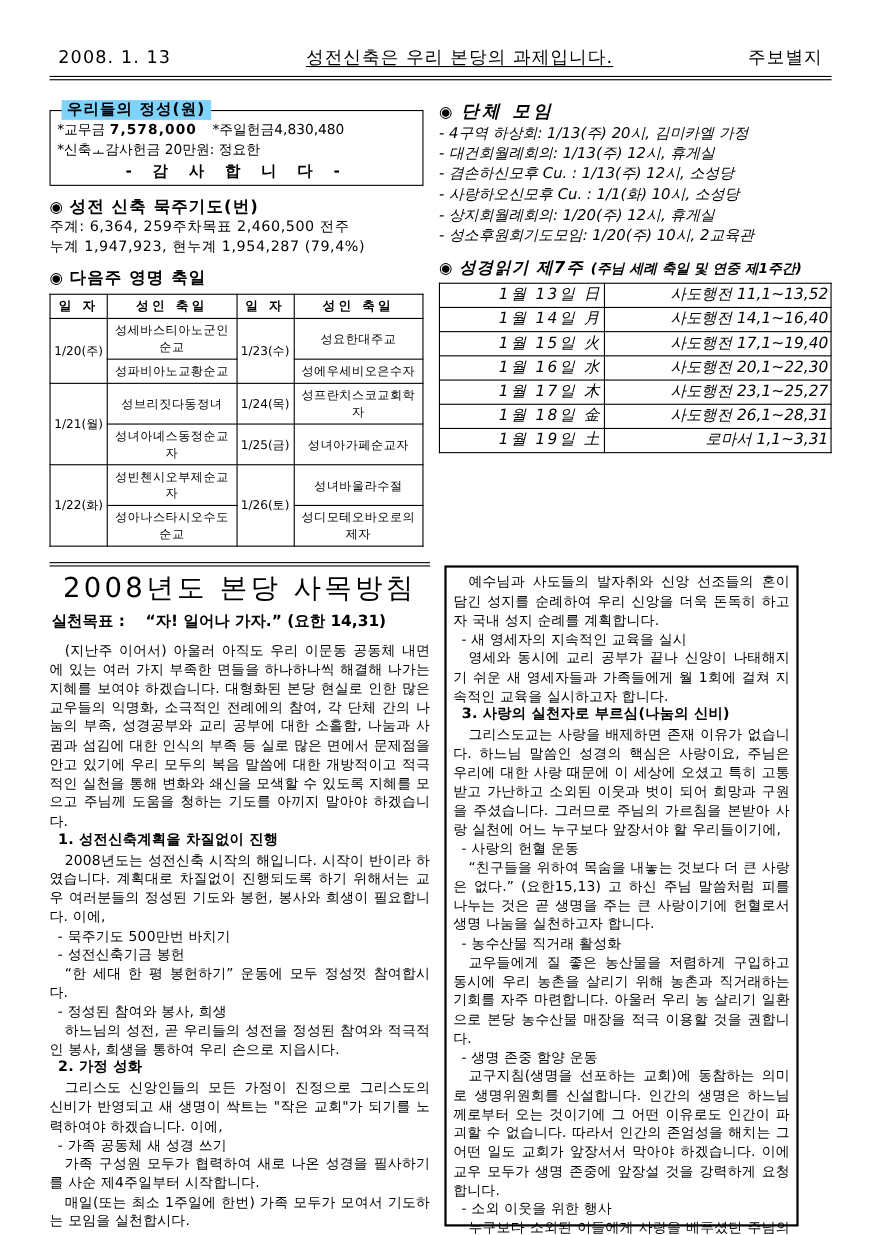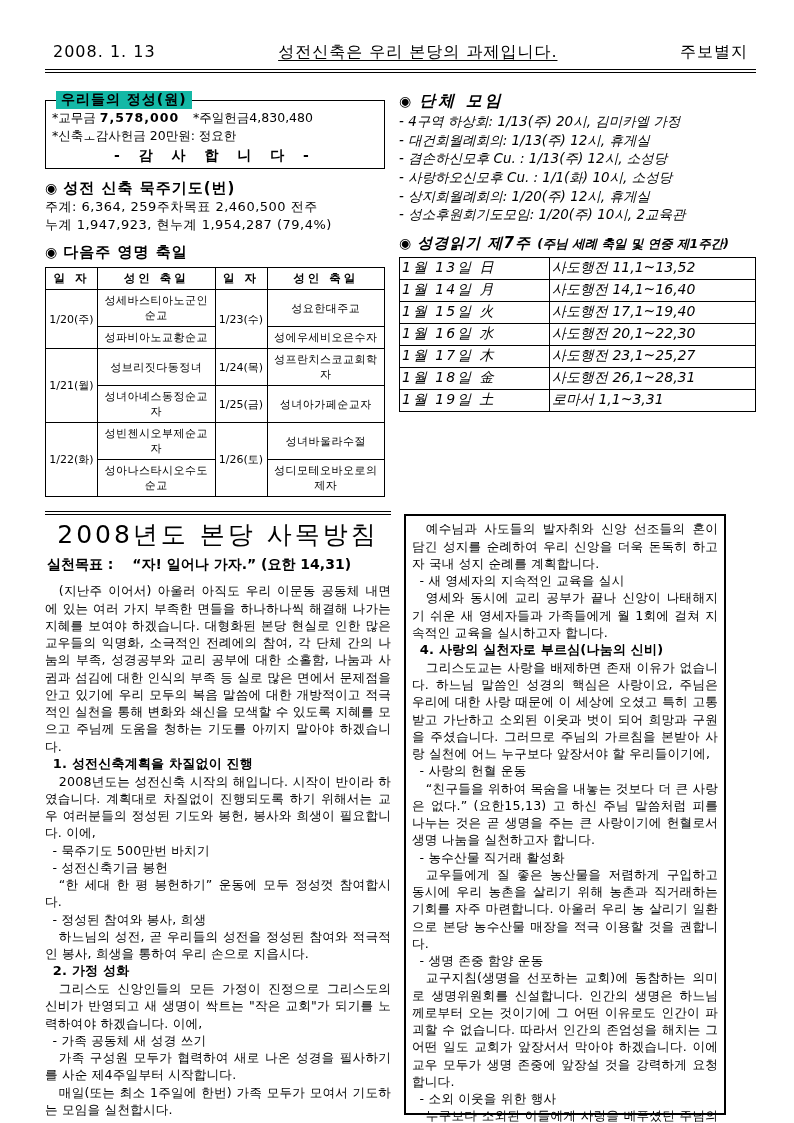--- a/index.html
+++ b/index.html
@@ -19,21 +19,21 @@
     border-bottom: 4px double #000;
   }
   .masthead .mid { text-decoration: underline; text-underline-offset: 3px; }
   
   .top-cols { display: flex; gap: 14px; margin-top: 18px; }
   .top-left { width: 340px; flex: none; }
   .top-right { flex: 1; font-style: italic; }
   
   .offer-box { border: 1px solid #000; position: relative; margin-top: 9px; padding: 8px 6px 3px 6px; }
   .offer-legend {
-    position: absolute; top: -10px; left: 10px; background: #14b8a6; padding: 0 5px;
+    position: absolute; top: -10px; left: 10px; background: #7dd3fc; padding: 0 5px;
     font-weight: bold; font-size: 14px; letter-spacing: 1px;
   }
   .offer-line { font-size: 12.5px; line-height: 1.45; white-space: nowrap; }
   .offer-line .val { font-weight: bold; letter-spacing: 1px; }
   .offer-thanks { text-align: center; font-weight: bold; font-size: 14px; letter-spacing: 7px; margin-top: 2px; }
   
   .sec-head { font-weight: bold; font-size: 15px; letter-spacing: 1px; margin-top: 10px; white-space: nowrap; }
   .sec-head .bullet { font-size: 14px; margin-right: 5px; }
   .stat-line { font-size: 13px; line-height: 1.35; letter-spacing: 0.5px; white-space: nowrap; }
   
@@ -43,21 +43,21 @@
   .feast-table th { font-weight: bold; letter-spacing: 3px; font-size: 11.5px; }
   .feast-table .c-date { width: 52px; }
   .feast-table td.date-cell { letter-spacing: 0; }
   .feast-table td.saint-cell { letter-spacing: 0.5px; }
   
   .meeting-item { font-size: 13.5px; line-height: 1.38; white-space: nowrap; }
   .top-right .sec-head:first-child { margin-top: 0; }
   
   .reading-head .note { font-size: 12.5px; letter-spacing: 0; }
   .reading-table { width: 100%; margin-top: 4px; font-size: 14px; }
-  .reading-table td { border: 1px solid #000; text-align: left; padding: 1.5px 2px; }
+  .reading-table td { border: 1px solid #000; text-align: right; padding: 1.5px 2px; }
   .reading-table .date-col { width: 150px; letter-spacing: 2px; }
   
   .bottom-cols { display: flex; gap: 13px; margin-top: 14px; }
   .bot-left { width: 346px; flex: none; }
   .bot-right {
     width: 322px; flex: none; align-self: stretch;
     border: 2px solid #000; padding: 4px 6px 4px 6px; margin-top: 3px; height: 601px;
   }
   .pastoral-title-wrap { border-top: 4px double #000; padding-top: 3px; }
   .pastoral-title { text-align: center; font-size: 25px; letter-spacing: 3px; white-space: nowrap; }
@@ -224,21 +224,21 @@
           <div class="para body">가족 구성원 모두가 협력하여 새로 나온 성경을 필사하기를 사순 제4주일부터 시작합니다.</div>
           <div class="para body">매일(또는 최소 1주일에 한번) 가족 모두가 모여서 기도하는 모임을 실천합시다.</div>
         </div>
 
     </div>
 
     <div class="bot-right">
         <div class="para body">예수님과 사도들의 발자취와 신앙 선조들의 혼이 담긴 성지를 순례하여 우리 신앙을 더욱 돈독히 하고자 국내 성지 순례를 계획합니다.</div>
         <div class="para dash">- 새 영세자의 지속적인 교육을 실시</div>
         <div class="para body">영세와 동시에 교리 공부가 끝나 신앙이 나태해지기 쉬운 새 영세자들과 가족들에게 월 1회에 걸쳐 지속적인 교육을 실시하고자 합니다.</div>
-        <div class="para heading">4. 사랑의 실천자로 부르심(나눔의 신비)</div>
+        <div class="para heading">3. 사랑의 실천자로 부르심(나눔의 신비)</div>
         <div class="para body">그리스도교는 사랑을 배제하면 존재 이유가 없습니다. 하느님 말씀인 성경의 핵심은 사랑이요, 주님은 우리에 대한 사랑 때문에 이 세상에 오셨고 특히 고통 받고 가난하고 소외된 이웃과 벗이 되어 희망과 구원을 주셨습니다. 그러므로 주님의 가르침을 본받아 사랑 실천에 어느 누구보다 앞장서야 할 우리들이기에,</div>
         <div class="para dash">- 사랑의 헌혈 운동</div>
         <div class="para body">“친구들을 위하여 목숨을 내놓는 것보다 더 큰 사랑은 없다.” (요한15,13) 고 하신 주님 말씀처럼 피를 나누는 것은 곧 생명을 주는 큰 사랑이기에 헌혈로서 생명 나눔을 실천하고자 합니다.</div>
         <div class="para dash">- 농수산물 직거래 활성화</div>
         <div class="para body">교우들에게 질 좋은 농산물을 저렴하게 구입하고 동시에 우리 농촌을 살리기 위해 농촌과 직거래하는 기회를 자주 마련합니다. 아울러 우리 농 살리기 일환으로 본당 농수산물 매장을 적극 이용할 것을 권합니다.</div>
         <div class="para dash">- 생명 존중 함양 운동</div>
         <div class="para body">교구지침(생명을 선포하는 교회)에 동참하는 의미로 생명위원회를 신설합니다. 인간의 생명은 하느님께로부터 오는 것이기에 그 어떤 이유로도 인간이 파괴할 수 없습니다. 따라서 인간의 존엄성을 해치는 그 어떤 일도 교회가 앞장서서 막아야 하겠습니다. 이에 교우 모두가 생명 존중에 앞장설 것을 강력하게 요청합니다.</div>
         <div class="para dash">- 소외 이웃을 위한 행사</div>
         <div class="para body">누구보다 소외된 이들에게 사랑을 베푸셨던 주님의 정신을 본받는 뜻으로 관내 불우한 이웃돕기를 지속적으로 실시합니다.</div>
       </div>

